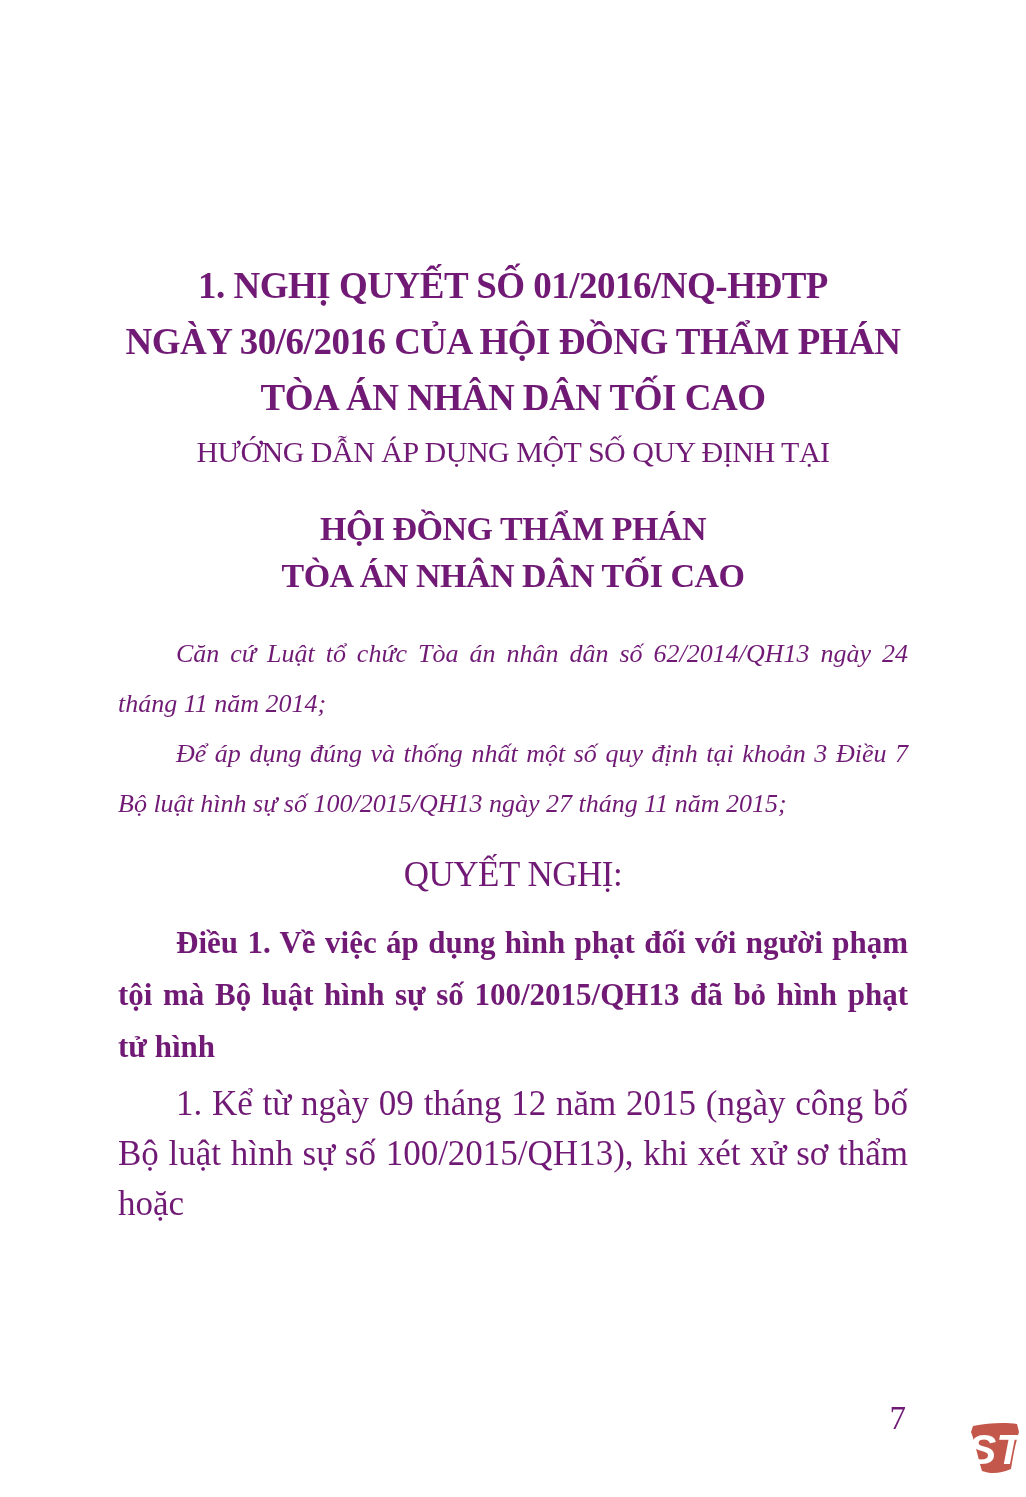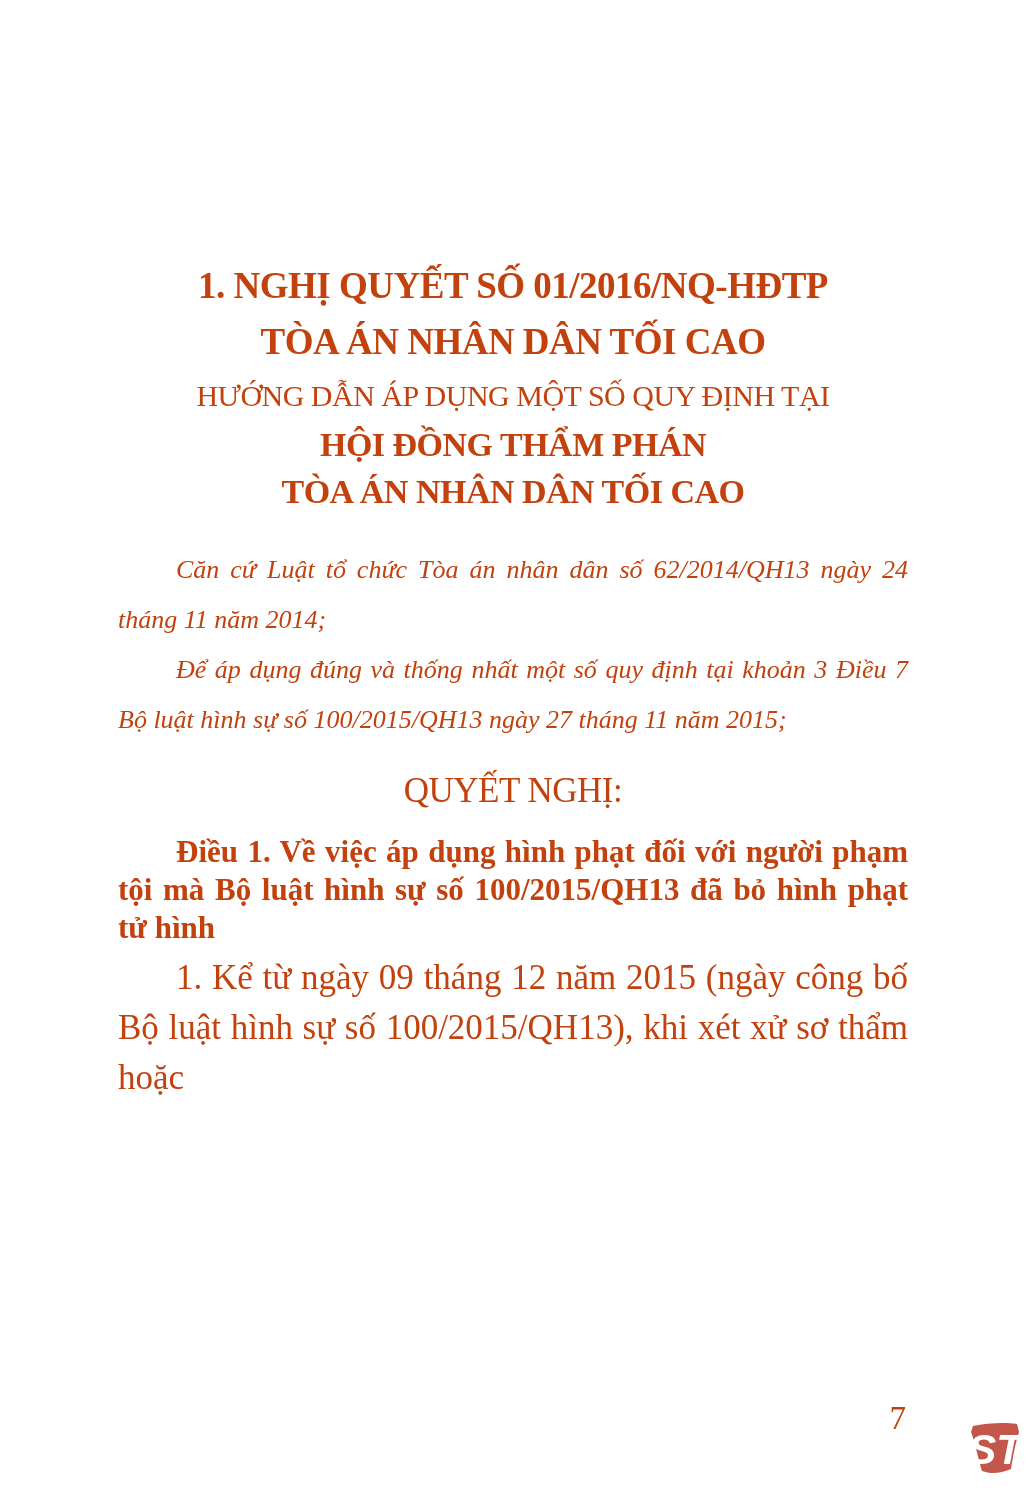--- a/index.html
+++ b/index.html
@@ -7,21 +7,21 @@
     padding: 0;
     background: #ffffff;
   }
   .page {
     position: relative;
     width: 1026px;
     height: 1497px;
     background: #ffffff;
     overflow: hidden;
     font-family: "Liberation Serif", serif;
-    color: #c2410c;
+    color: #701a75;
   }
   .content {
     position: absolute;
     left: 118px;
     right: 118px;
     top: 258px;
   }
   .title-block { text-align: center; }
   .title-line {
     font-weight: bold;
@@ -31,20 +31,21 @@
     white-space: nowrap;
   }
   .subtitle-line {
     font-weight: normal;
     font-size: 30px;
     line-height: 51px;
     letter-spacing: -0.5px;
     white-space: nowrap;
   }
   .issuer-block {
+    margin-top: 28px;
     text-align: center;
   }
   .issuer-line {
     font-weight: bold;
     font-size: 34px;
     line-height: 47px;
     letter-spacing: -0.5px;
     white-space: nowrap;
   }
   .preamble {
@@ -63,21 +64,21 @@
     text-align: center;
     font-weight: normal;
     font-size: 35px;
     line-height: 44px;
     letter-spacing: -0.5px;
   }
   .article-heading {
     margin-top: 20px;
     font-weight: bold;
     font-size: 31px;
-    line-height: 38px;
+    line-height: 52px;
     text-align: justify;
     text-indent: 58px;
   }
   .article-body {
     margin-top: 6px;
     font-size: 35px;
     line-height: 50px;
     text-align: justify;
     text-indent: 58px;
   }
@@ -98,20 +99,21 @@
   .st-logo svg { width: 100%; height: 100%; }
 </style>
 </head>
 <body>
 
 <div class="page">
   <div class="content">
 
     <div class="title-block">
       <div class="title-line">1. NGHỊ QUYẾT SỐ 01/2016/NQ-HĐTP</div>
+      <div class="title-line">NGÀY 30/6/2016 CỦA HỘI ĐỒNG THẨM PHÁN</div>
       <div class="title-line">TÒA ÁN NHÂN DÂN TỐI CAO</div>
       <div class="subtitle-line">HƯỚNG DẪN ÁP DỤNG MỘT SỐ QUY ĐỊNH TẠI</div>
     </div>
 
     <div class="issuer-block">
       <div class="issuer-line">HỘI ĐỒNG THẨM PHÁN</div>
       <div class="issuer-line">TÒA ÁN NHÂN DÂN TỐI CAO</div>
     </div>
 
     <div class="preamble">

